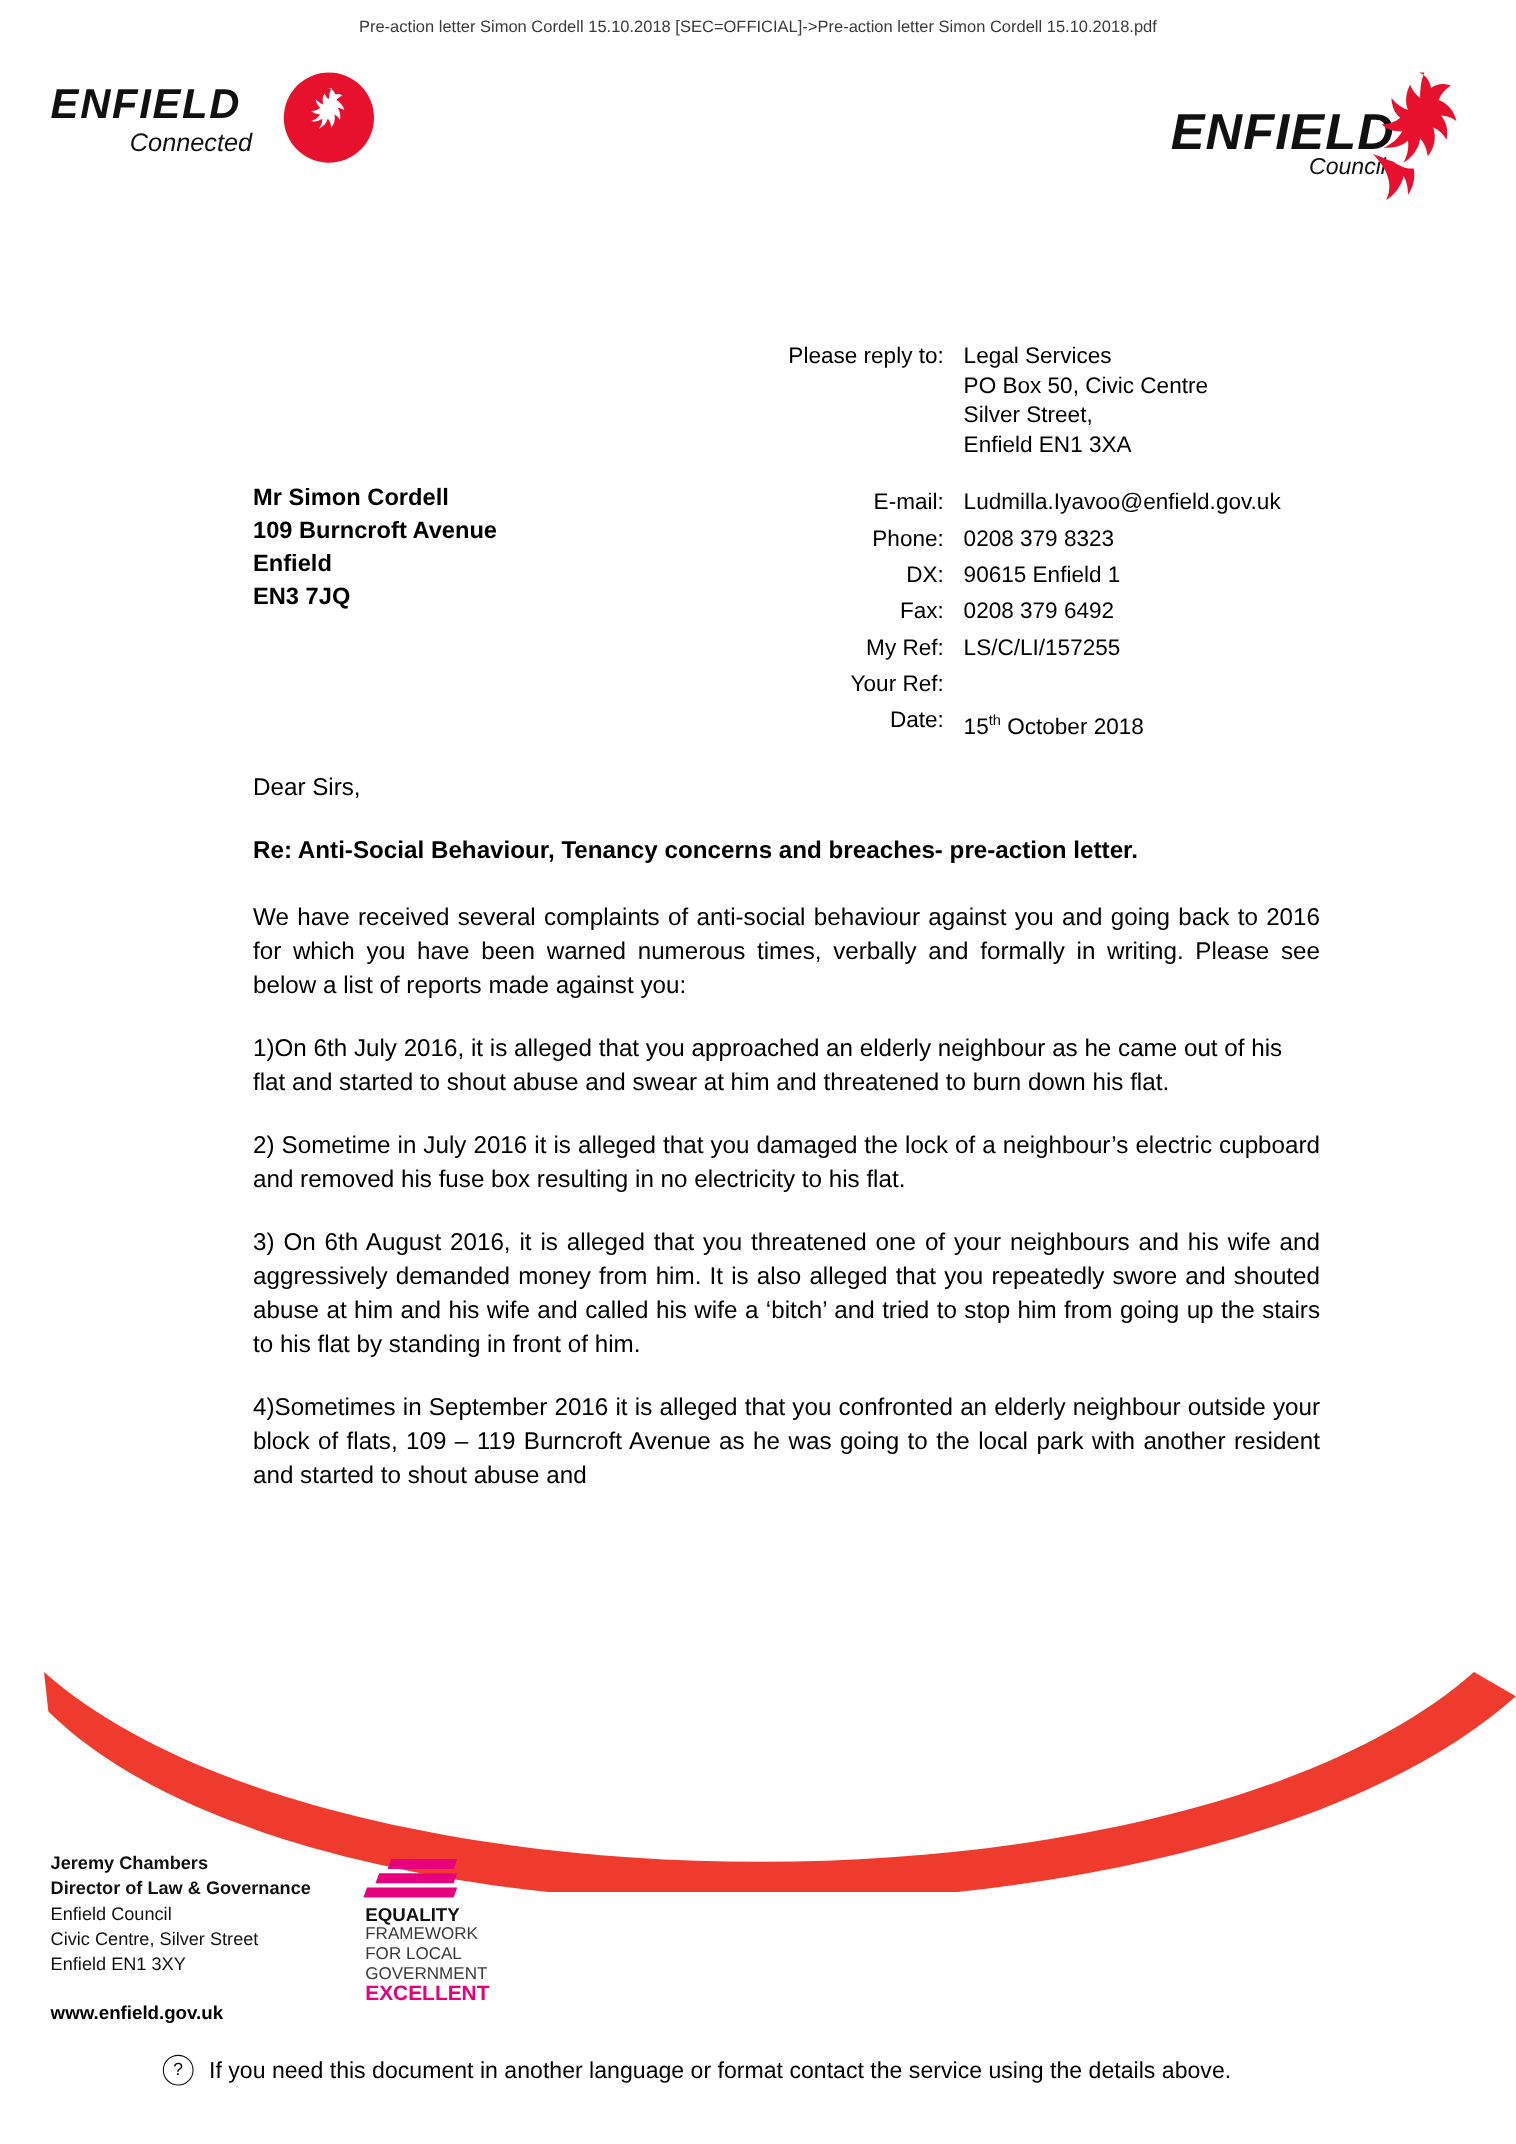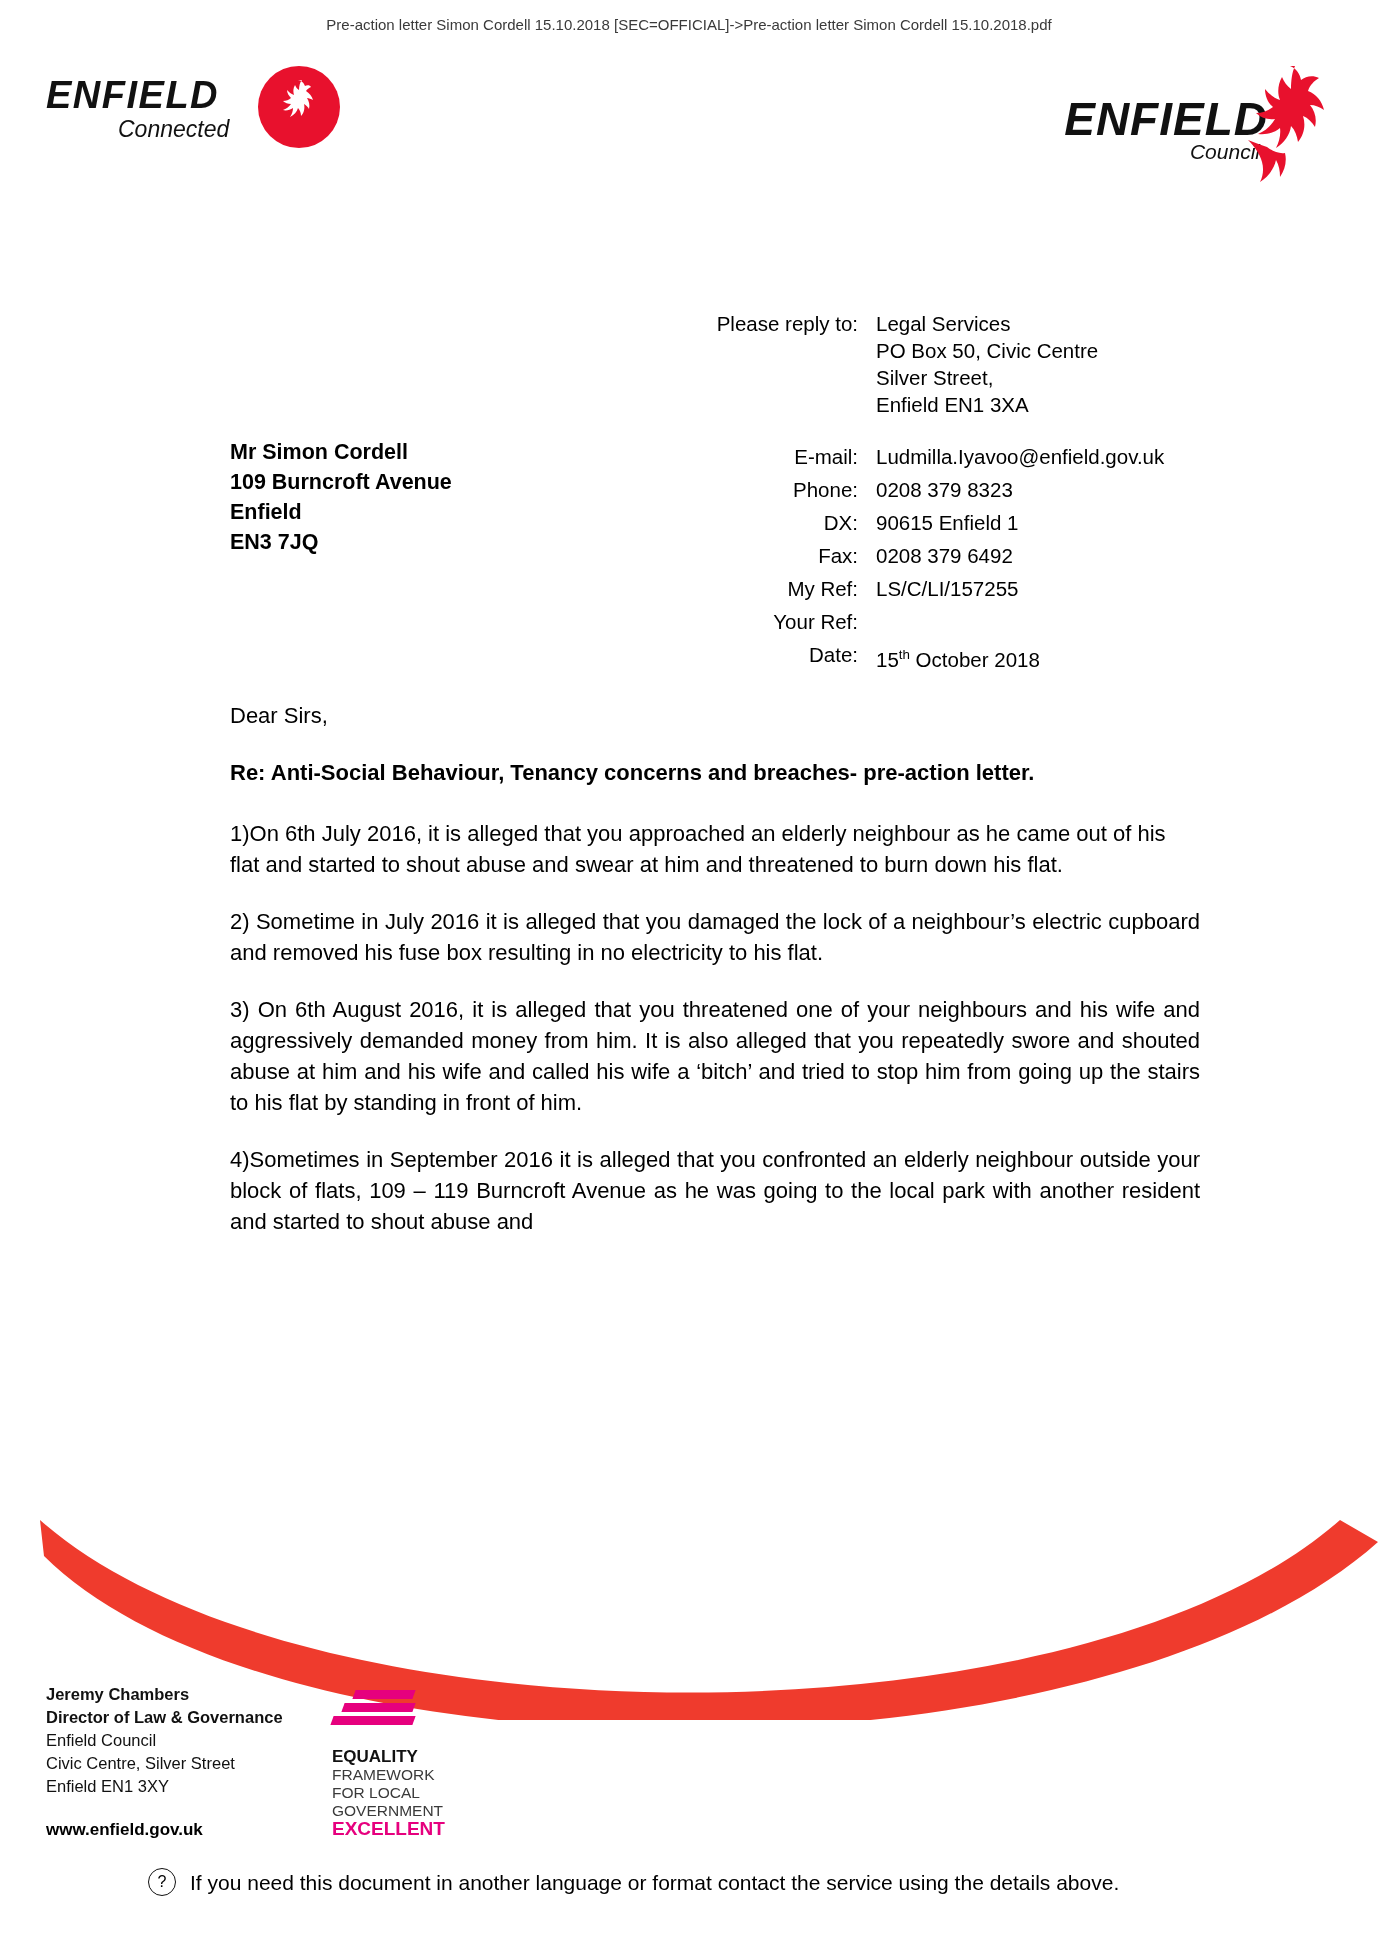--- a/index.html
+++ b/index.html
@@ -209,21 +209,21 @@
     position: absolute;
     display: block;
     height: 9px;
     background: #e6007e;
     transform: skewX(-20deg);
   }
   .eq-bars i:nth-child(1) { top: 0;  left: 22px; width: 60px; }
   .eq-bars i:nth-child(2) { top: 13px; left: 11px; width: 71px; }
   .eq-bars i:nth-child(3) { top: 26px; left: 0;  width: 82px; }
   .eq-text {
-    margin-top: 16px;
+    margin-top: 0;
     font-size: 15.5px;
     line-height: 18px;
     color: #3a3a3a;
   }
   .eq-text .t1 { font-weight: bold; color: #111; font-size: 17px; }
   .eq-text .t5 { color: #e6007e; font-size: 19px; font-weight: bold; }
   .q-mark {
     position: absolute;
     left: 148px;
     top: 1868px;
@@ -308,20 +308,21 @@
     </div>
     <div class="row">
       <span class="lbl">Date:</span>
       <span class="val">15<sup>th</sup> October 2018</span>
     </div>
   </div>
 
   <div class="body-text">
     <p class="nojust">Dear Sirs,</p>
     <p class="subject">Re: Anti-Social Behaviour, Tenancy concerns and breaches- pre-action letter.</p>
+    <p>We have received several complaints of anti-social behaviour against you and going back to 2016 for which you have been warned numerous times, verbally and formally in writing. Please see below a list of reports made against you:</p>
     <p class="nojust">1)On 6th July 2016, it is alleged that you approached an elderly neighbour as he came out of his flat and started to shout abuse and swear at him and threatened to burn down his flat.</p>
     <p>2) Sometime in July 2016 it is alleged that you damaged the lock of a neighbour’s electric cupboard and removed his fuse box resulting in no electricity to his flat.</p>
     <p>3) On 6th August 2016, it is alleged that you threatened one of your neighbours and his wife and aggressively demanded money from him. It is also alleged that you repeatedly swore and shouted abuse at him and his wife and called his wife a ‘bitch’ and tried to stop him from going up the stairs to his flat by standing in front of him.</p>
     <p>4)Sometimes in September 2016 it is alleged that you confronted an elderly neighbour outside your block of flats, 109 – 119 Burncroft Avenue as he was going to the local park with another resident and started to shout abuse and</p>
   </div>
 
   <svg class="swoosh" viewBox="0 0 1378 200" preserveAspectRatio="none">
     <path d="M40 0 C 300 230, 1080 230, 1340 0 L1378 22 C 1100 270, 280 270, 44 36 Z" fill="#ef3b2d"></path>
   </svg>
 

